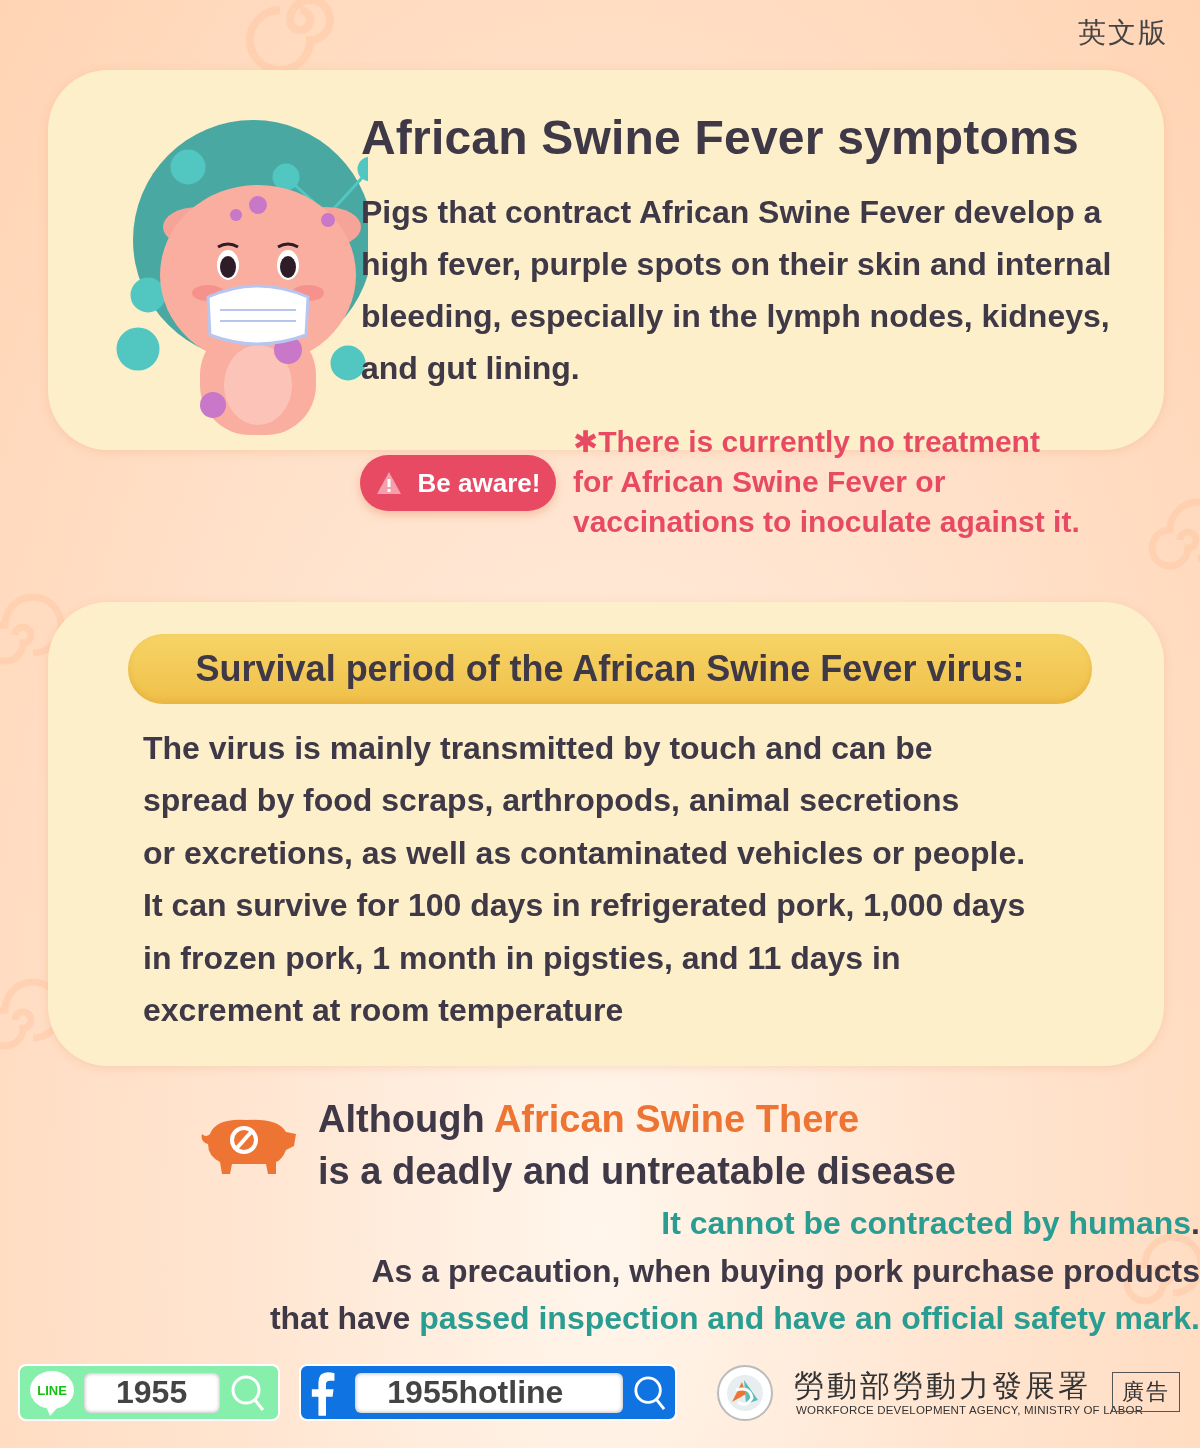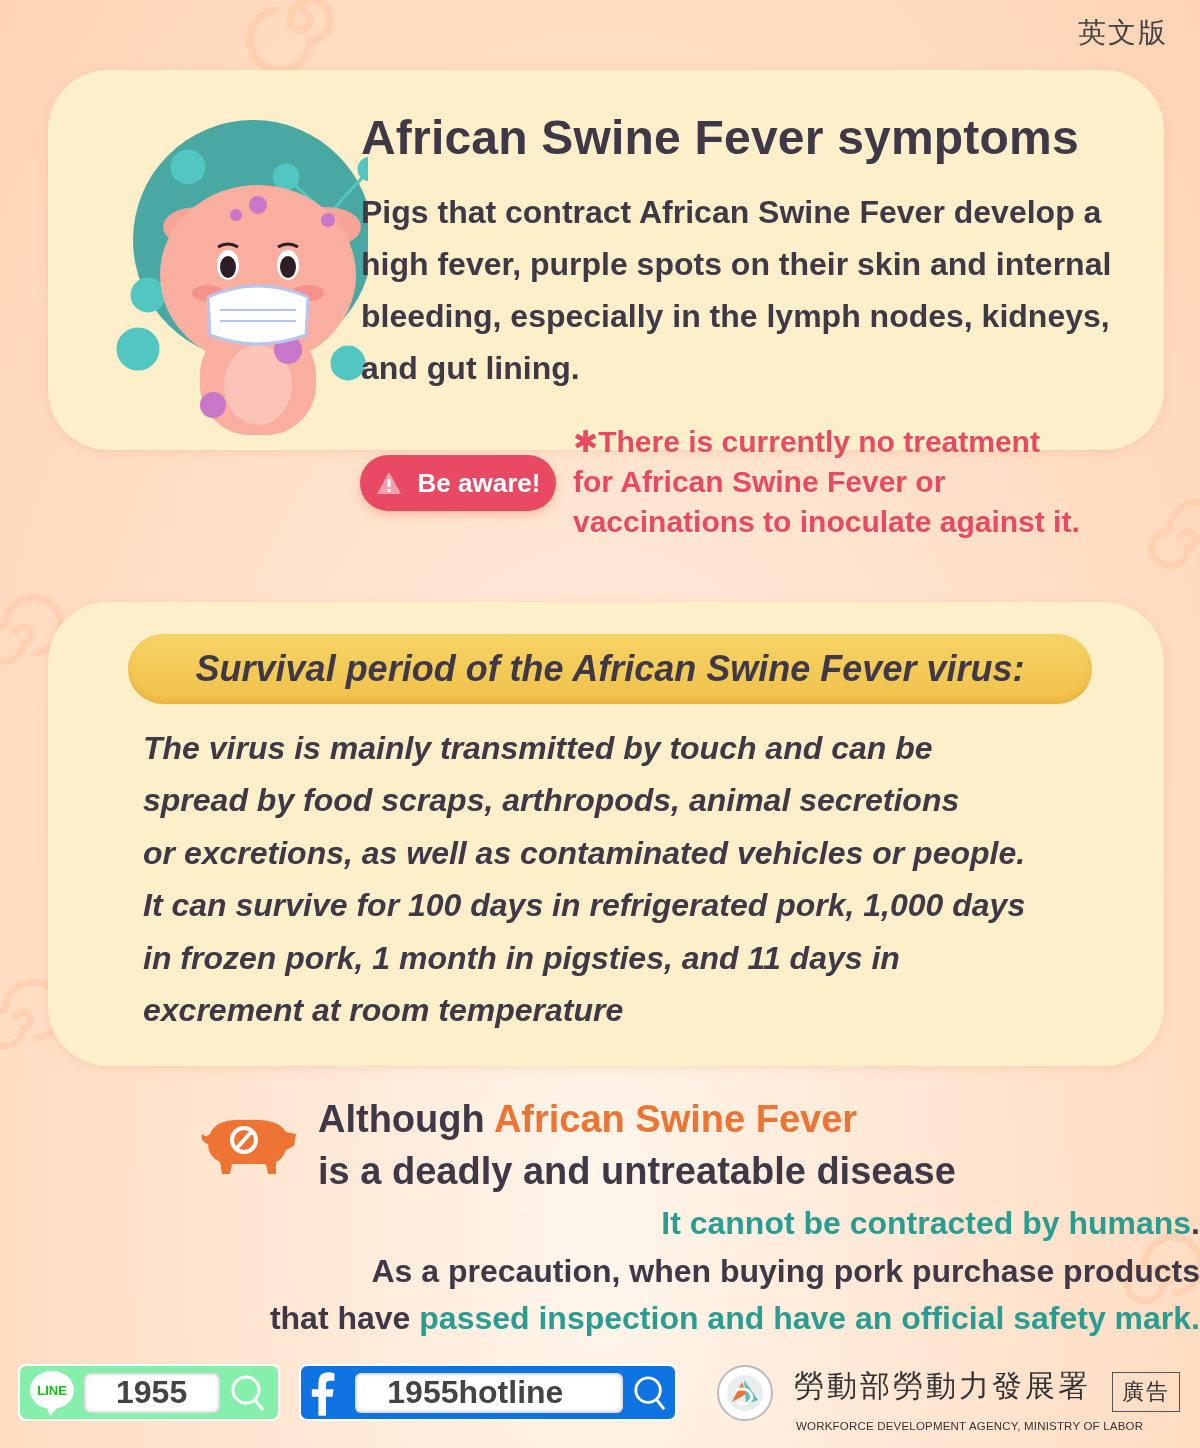--- a/index.html
+++ b/index.html
@@ -14,21 +14,21 @@
   .lang-tag {
     position: absolute; top: 14px; right: 32px;
     font-size: 28px; color: #444; letter-spacing: 2px;
   }
   .card {
     position: absolute; left: 48px; width: 1116px;
     background: #fcefc9; border-radius: 60px;
     box-shadow: 0 2px 10px rgba(230,150,100,0.25);
   }
   .card1 { top: 70px; height: 380px; }
-  .card2 { top: 602px; height: 464px; font-style: italic; }
+  .card2 { top: 602px; height: 464px; }
 
   .illustration { position: absolute; left: 60px; top: 45px; width: 260px; height: 320px; }
 
   .c1-title {
     position: absolute; left: 313px; top: 40px;
     font-size: 48px; font-weight: bold; color: #3e3847; letter-spacing: 0.2px;
   }
   .c1-body {
     position: absolute; left: 313px; top: 116px; width: 760px;
     font-size: 32px; font-weight: bold; line-height: 52px; color: #3e3847;
@@ -89,21 +89,21 @@
   .fb-box .field { width: 282px; margin-left: 18px; }
   .social .mag { margin-left: 10px; }
 
   .agency { position: absolute; left: 716px; top: 1364px; width: 470px; height: 60px; }
   .agency-logo { position: absolute; left: 0; top: 0; width: 58px; height: 58px; }
   .agency-zh {
     position: absolute; left: 78px; top: 2px;
     font-size: 30px; color: #333; letter-spacing: 3px;
   }
   .agency-en {
-    position: absolute; left: 80px; top: 56px;
+    position: absolute; left: 80px; top: 40px;
     font-size: 11.5px; color: #333; letter-spacing: 0.2px;
   }
   .ad-tag {
     position: absolute; left: 396px; top: 8px; width: 68px; height: 40px;
     border: 1px solid #555; font-size: 22px; color: #333;
     display: flex; align-items: center; justify-content: center; letter-spacing: 2px;
   }
 </style>
 </head>
 <body>
@@ -200,21 +200,21 @@
     <div>excrement at room temperature</div>
   </div>
 </section>
 
 <svg class="pig-icon" viewBox="0 0 104 64">
   <path d="M14 22 Q20 6 50 8 Q82 6 90 20 L100 22 L98 34 L90 38 Q86 48 80 50 L80 62 L72 62 L70 52 L36 52 L34 62 L26 62 L24 50 Q12 44 12 32 Q4 30 6 22 Q10 26 14 22 Z" fill="#ee7433"></path>
   <circle cx="48" cy="28" r="12" fill="none" stroke="#fff" stroke-width="4"></circle>
   <line x1="40" y1="37" x2="56" y2="19" stroke="#fff" stroke-width="4"></line>
 </svg>
 <div class="bottom-head">
-  <div><span>Although </span><span class="orange">African Swine Fever</span></div>
+  <div><span>Although </span><span class="orange">African Swine There</span></div>
   <div>is a deadly and untreatable disease</div>
 </div>
 <div class="bottom-text" style="top:1205px"><span class="teal">It cannot be contracted by humans</span><span>.</span></div>
 <div class="bottom-text" style="top:1253px">As a precaution, when buying pork purchase products</div>
 <div class="bottom-text" style="top:1300px"><span>that have </span><span class="teal">passed inspection and have an official safety mark.</span></div>
 
 <div class="social line-box">
   <svg width="48" height="46" viewBox="0 0 48 46">
     <ellipse cx="24" cy="20" rx="22" ry="19" fill="#fff"></ellipse>
     <path d="M18 36 L22 46 L30 37 Z" fill="#fff"></path>

